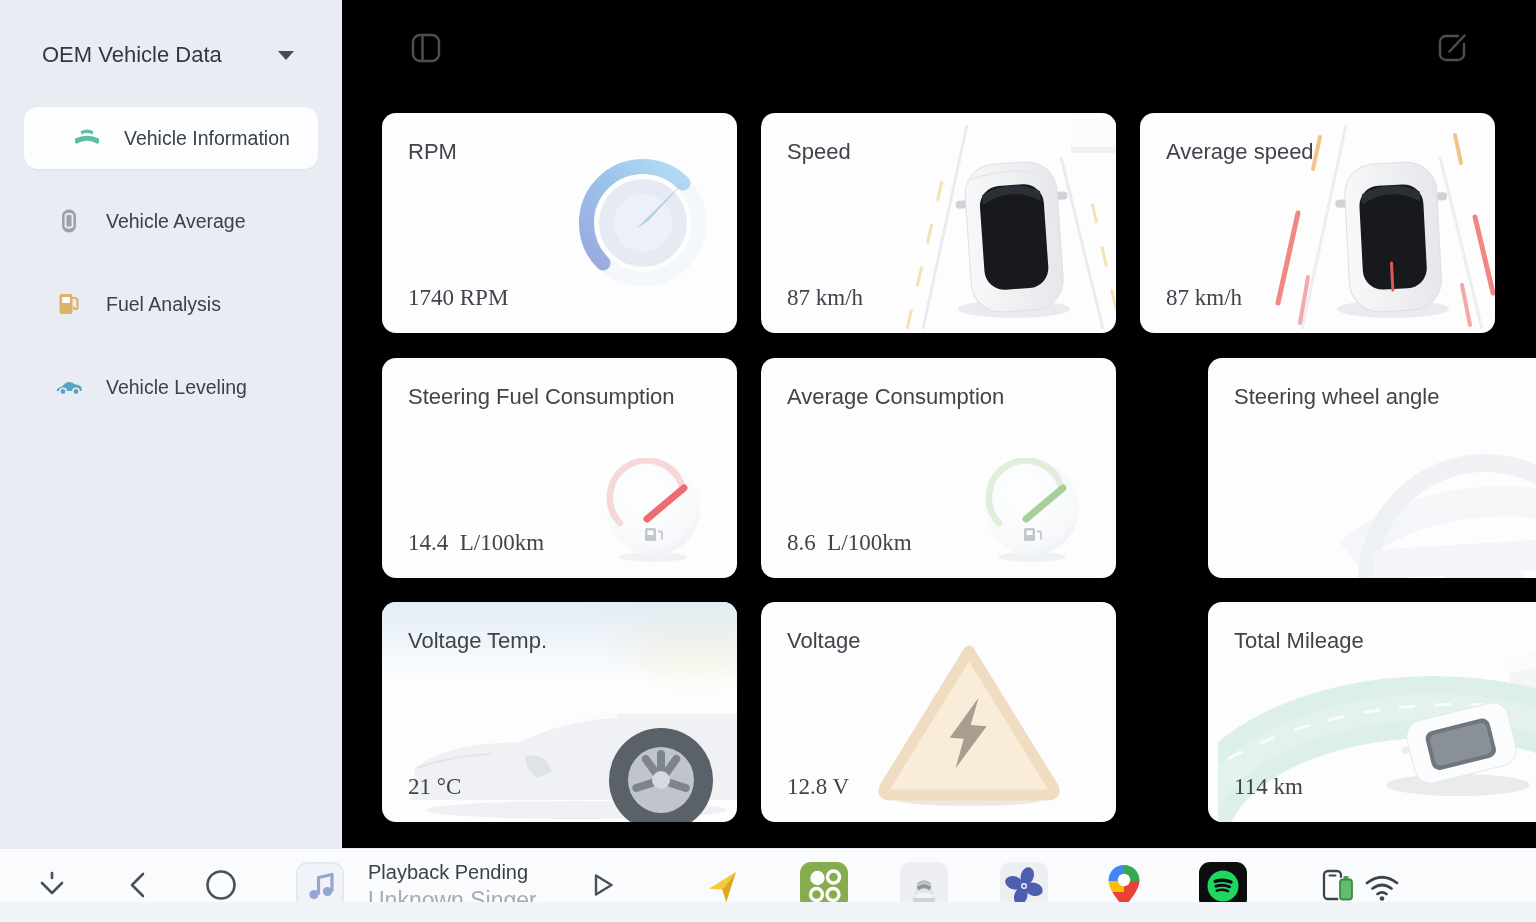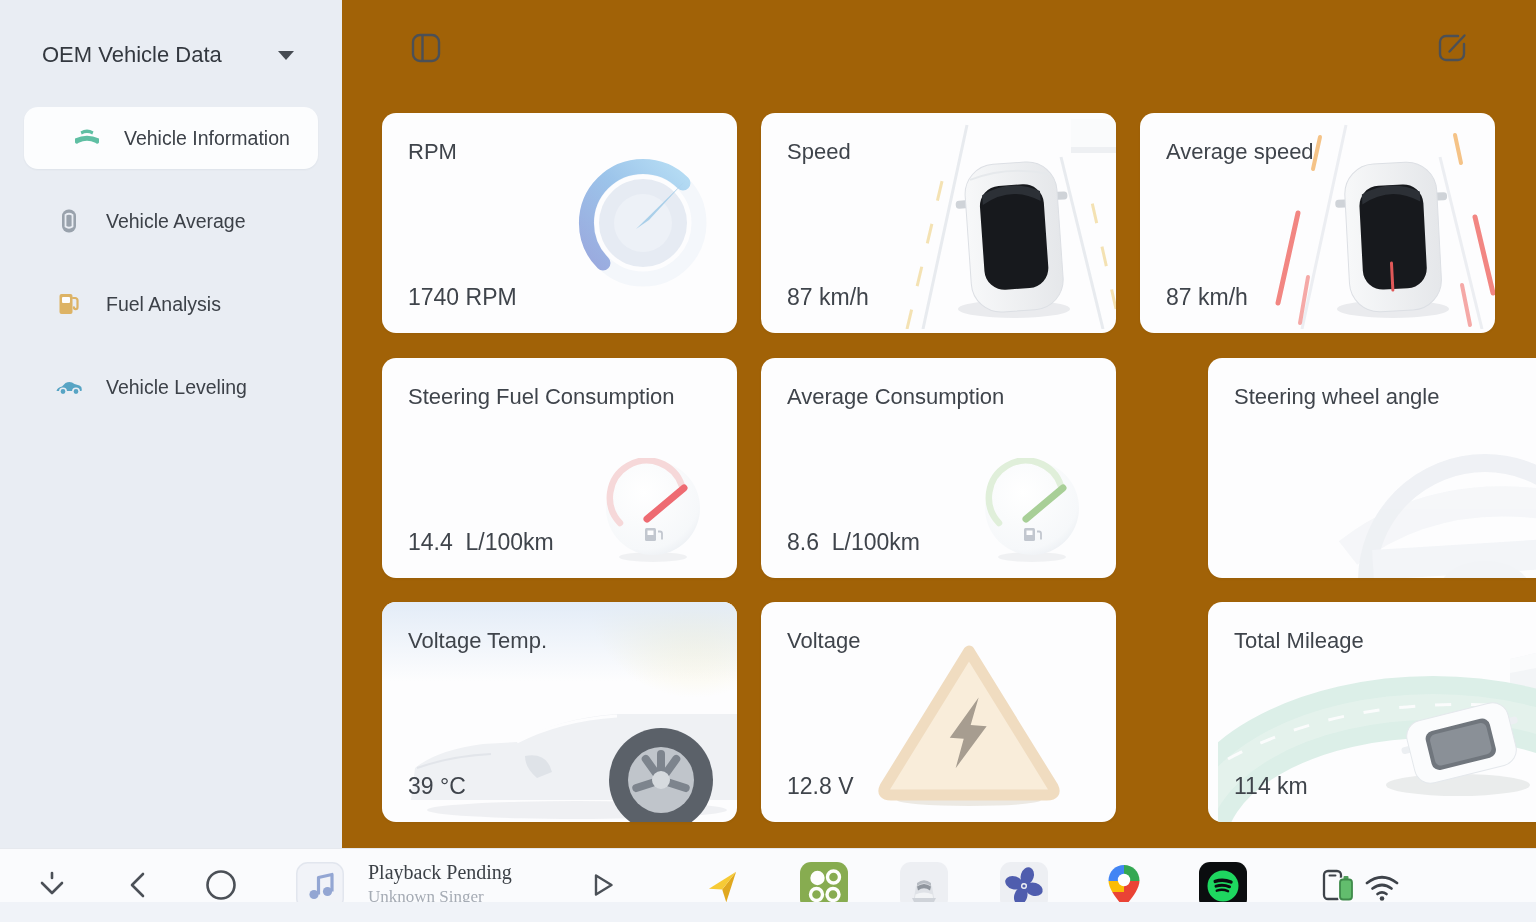--- a/index.html
+++ b/index.html
@@ -1,16 +1,16 @@
 <!DOCTYPE html>
 <html><head>
 <meta charset="utf-8">
 <style>
   html,body{margin:0;padding:0;background:#f0f3f8;}
-  #screen{position:relative;width:1536px;height:902px;background:#a16207;overflow:hidden;
+  #screen{position:relative;width:1536px;height:902px;background:#000000;overflow:hidden;
           font-family:"Liberation Sans","DejaVu Sans",sans-serif;color:#3f444b;}
 
   
   .sidebar{position:absolute;left:0;top:0;width:342px;height:848px;background:#e9edf3;}
   .side-head{position:absolute;left:42px;top:36px;width:266px;height:38px;display:flex;align-items:center;justify-content:space-between;cursor:pointer;}
   .side-title{font-size:22px;font-weight:500;color:#33383f;}
   .caret{width:0;height:0;border-left:8px solid transparent;border-right:8px solid transparent;border-top:9px solid #464b52;margin-right:14px;}
   .side-nav{position:absolute;top:107px;left:0;right:0;}
   .side-item{height:62px;margin:0 24px 21px 24px;border-radius:14px;display:flex;align-items:center;padding-left:30px;gap:22px;font-size:19.5px;color:#3c4148;}
   .side-item.active{background:#fcfdfe;box-shadow:0 1px 2px rgba(20,30,50,.05);padding-left:48px;}
@@ -21,39 +21,39 @@
   #btn-split{left:406px;}
   #btn-edit{left:1432px;}
 
   
   .card{position:absolute;width:355px;height:220px;background:#fdfdfe;border-radius:14px;
         box-shadow:0 1px 3px rgba(25,35,60,.05);overflow:hidden;}
   .c0{left:382px;top:113px}.c1{left:761px;top:113px}.c2{left:1140px;top:113px}
   .c3{left:382px;top:358px}.c4{left:761px;top:358px}.c5{left:1208px;top:358px}
   .c6{left:382px;top:602px}.c7{left:761px;top:602px}.c8{left:1208px;top:602px}
   .card-title{position:absolute;left:26px;top:26px;font-size:22px;font-weight:500;color:#3f444b;z-index:3;}
-  .card-value{position:absolute;left:26px;bottom:22px;font-size:23px;font-weight:500;color:#3f444b;z-index:3;white-space:pre;}
+  .card-value{position:absolute;left:26px;bottom:22px;font-size:23px;font-weight:500;color:#3f444b;z-index:3;white-space:pre;font-family:Liberation Serif, serif;}
   .ill{position:absolute;z-index:1;}
   .ill-rpm{right:14px;top:28px;}
   .ill-road{right:0;top:4px;}
   .ill-fuel{right:34px;bottom:14px;}
   .ill-wheel{right:0;bottom:0;}
   .ill-car-out{right:0;bottom:0;}
   .ill-tri{right:42px;bottom:12px;}
   .ill-mileage{right:0;bottom:0;}
   .sky{position:absolute;inset:0;z-index:0;
        background:linear-gradient(180deg,#e3ecf7 0%,rgba(250,251,253,0) 36%),
                   radial-gradient(circle at 88% -6%,rgba(246,238,190,.95),rgba(246,238,190,0) 28%);}
 
   
   .dock{position:absolute;left:0;top:848px;width:1536px;height:74px;background:#fafbfd;border-top:1px solid #e6e9ee;}
   .dock .abs{position:absolute;}
   .dock button{background:transparent;border:none;padding:0;cursor:pointer;}
   .p-title{font-size:20px;font-weight:500;color:#3c4147;line-height:1.15;}
-  .p-sub{font-size:17px;color:#a5abb4;margin-top:3px;}
+  .p-sub{font-size:23px;color:#a5abb4;margin-top:3px;}
 </style>
 </head>
 <body>
 
 <div id="screen">
 
   <svg width="0" height="0" style="position:absolute">
     <defs>
       <linearGradient id="g-rpm" x1="0%" y1="100%" x2="100%" y2="0%">
         <stop offset="0%" stop-color="#9aa9de"></stop>
@@ -246,21 +246,21 @@
         </g>
         <g fill="#7d848d">
           <rect x="250" y="96" width="8" height="26" rx="4"></rect>
           <rect x="250" y="130" width="8" height="26" rx="4" transform="rotate(72 254 126)"></rect>
           <rect x="250" y="130" width="8" height="26" rx="4" transform="rotate(144 254 126)"></rect>
           <rect x="250" y="130" width="8" height="26" rx="4" transform="rotate(216 254 126)"></rect>
           <rect x="250" y="130" width="8" height="26" rx="4" transform="rotate(288 254 126)"></rect>
         </g>
         <circle cx="254" cy="126" r="9" fill="#d6dade"></circle>
       </svg>
-      <div class="card-value">39 °C</div>
+      <div class="card-value">21 °C</div>
     </div>
 
     <div class="card c7">
       <div class="card-title">Voltage</div>
       <svg class="ill ill-tri" width="210" height="175" viewBox="0 0 210 175">
         <ellipse cx="105" cy="165" rx="72" ry="6" fill="rgba(150,130,90,.16)"></ellipse>
         <path d="M105 16 L189 152 Q193 160 183 160 L27 160 Q17 160 21 152 Z" fill="#f9edda" stroke="#f0dcc0" stroke-width="11" stroke-linejoin="round"></path>
         <polygon points="112,62 86,104 100,104 94,134 122,90 106,90" fill="#a79d90" transform="rotate(4 105 100)"></polygon>
       </svg>
       <div class="card-value">12.8 V</div>
@@ -308,21 +308,21 @@
     </button>
 
     <button class="abs" style="left:296px;top:13px;">
       <svg width="48" height="48" viewBox="0 0 48 48">
         <rect x=".75" y=".75" width="46.5" height="46.5" rx="11" fill="#f1f3f8" stroke="#e2e6ee" stroke-width="1.5"></rect>
         <circle cx="18" cy="32.5" r="4.6" fill="#93a6d3"></circle>
         <circle cx="31.5" cy="29.5" r="4.6" fill="#93a6d3"></circle>
         <path d="M22.5 32.5 V15.5 L36 12.5 V29.5" fill="none" stroke="#93a6d3" stroke-width="3.2" stroke-linejoin="round"></path>
       </svg>
     </button>
-    <div class="abs" style="left:368px;top:860px;position:absolute;top:12px;font-family:Liberation Serif, serif;">
+    <div class="abs" style="left:368px;top:860px;position:absolute;top:12px;">
       <div class="p-title">Playback Pending</div>
       <div class="p-sub">Unknown Singer</div>
     </div>
     <button class="abs" style="left:582px;top:17px;">
       <svg width="38" height="38" viewBox="0 0 38 38" fill="none" stroke="#4b5057" stroke-width="2.4" stroke-linejoin="round">
         <path d="M14 9.5 L29.5 19 L14 28.5 Z"></path>
       </svg>
     </button>
 
     <button class="abs" style="left:704px;top:16px;">

